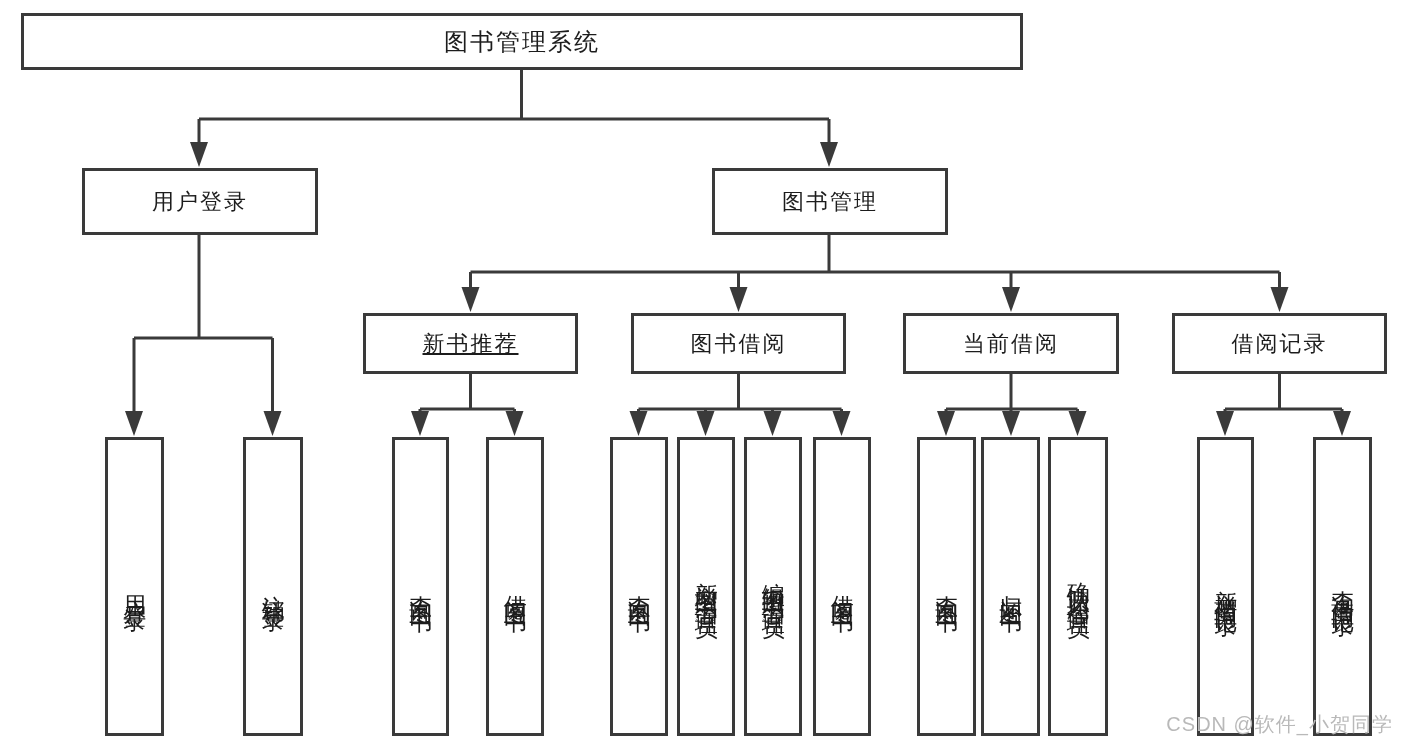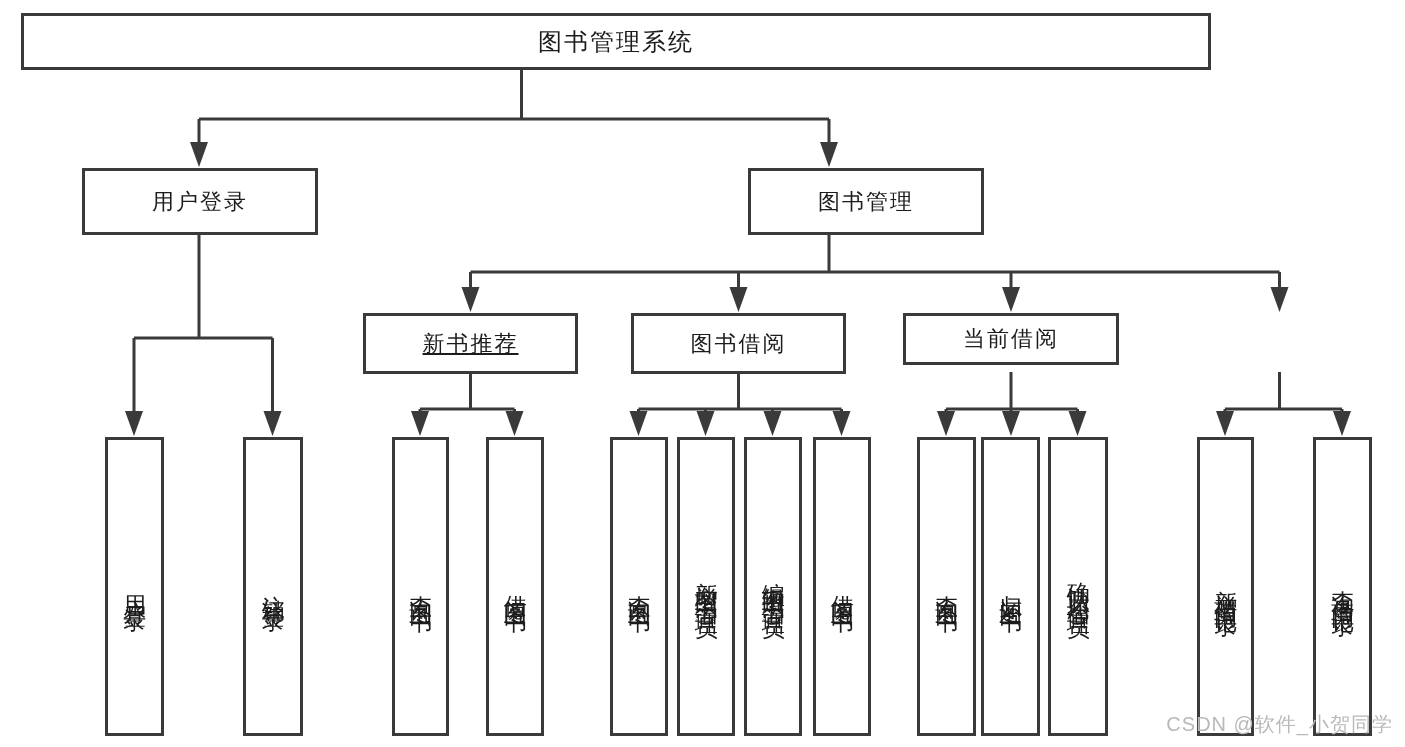--- a/index.html
+++ b/index.html
@@ -97,39 +97,42 @@
       <polygon points="763.5,411 781.5,411 772.5,436"></polygon>
       <polygon points="832.5,411 850.5,411 841.5,436"></polygon>
       <polygon points="937,411 955,411 946,436"></polygon>
       <polygon points="1002,411 1020,411 1011,436"></polygon>
       <polygon points="1068.5,411 1086.5,411 1077.5,436"></polygon>
       <polygon points="1216,411 1234,411 1225,436"></polygon>
       <polygon points="1333,411 1351,411 1342,436"></polygon>
     </g>
   </svg>
 
-  <div class="box" style="left:21px; top:13px; width:1190px; height:57px; font-size:24px;">
+  <div class="box" style="left:21px; top:13px; width:1002px; height:57px; font-size:24px;">
     <span>图书管理系统</span>
   </div>
 
   <div class="box" style="left:82px; top:168px; width:236px; height:67px;">
     <span>用户登录</span>
   </div>
-  <div class="box" style="left:712px; top:168px; width:236px; height:67px;margin-left:36px;">
+  <div class="box" style="left:712px; top:168px; width:236px; height:67px;">
     <span>图书管理</span>
   </div>
 
   <div class="box" style="left:363px; top:313px; width:215px; height:61px;text-decoration:underline;">
     <span>新书推荐</span>
   </div>
   <div class="box" style="left:631px; top:313px; width:215px; height:61px;">
     <span>图书借阅</span>
   </div>
-  <div class="box" style="left:903px; top:313px; width:216px; height:52px;">
+  <div class="box" style="left:903px; top:313px; width:216px; height:61px;">
     <span>当前借阅</span>
+  </div>
+  <div class="box" style="left:1172px; top:313px; width:215px; height:61px;">
+    <span>借阅记录</span>
   </div>
 
   <div class="box" style="left:105px; top:437px; width:59px; height:299px;">
     <span class="vtext">用户登录</span>
   </div>
   <div class="box" style="left:243px; top:437px; width:60px; height:299px;">
     <span class="vtext">注销登录</span>
   </div>
 
   <div class="box" style="left:392px; top:437px; width:57px; height:299px;">

